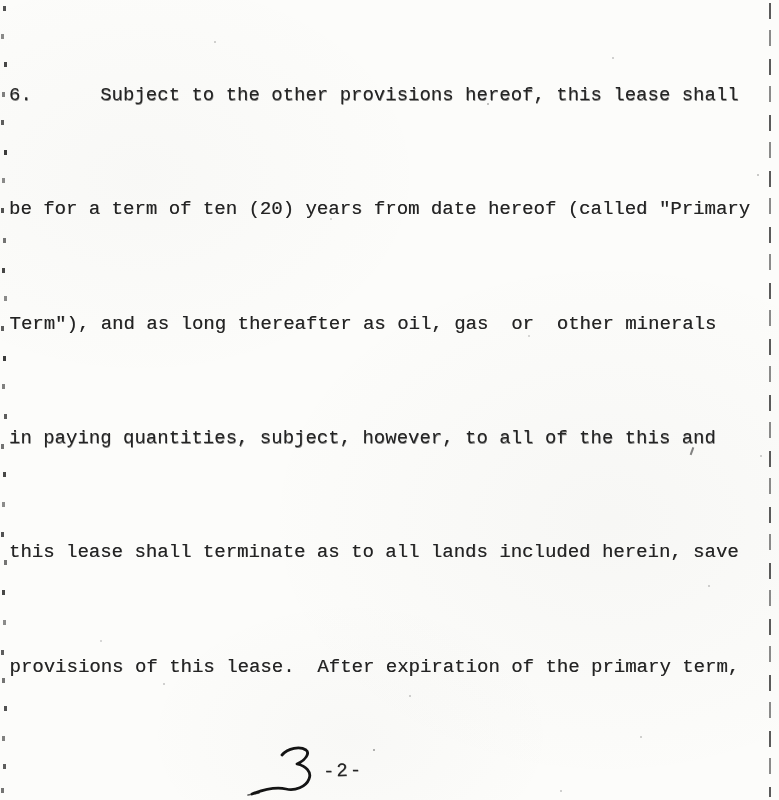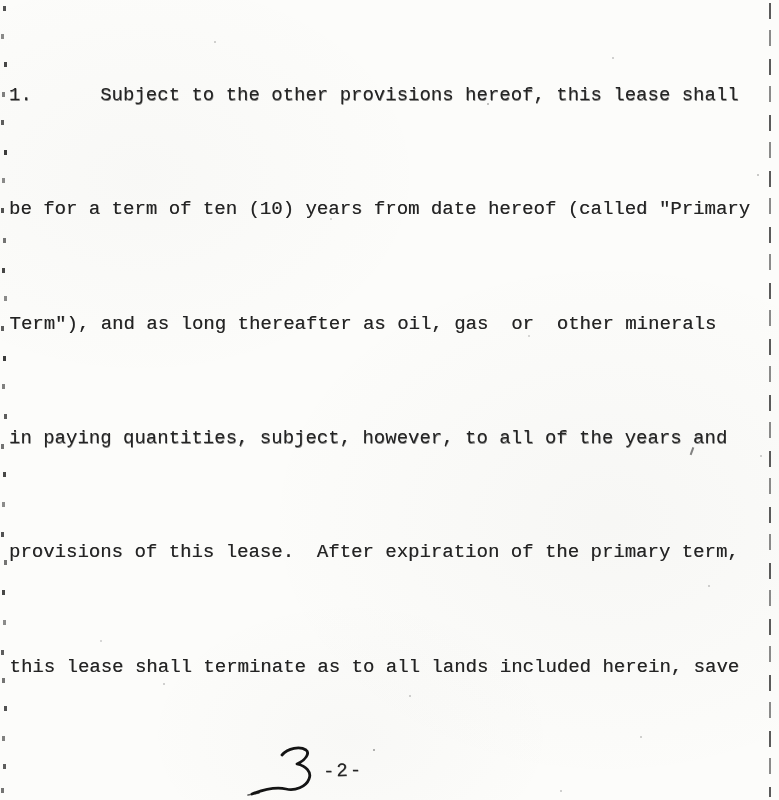--- a/index.html
+++ b/index.html
@@ -107,26 +107,26 @@
 <body>
 
 <div class="page">
 
   <div class="edge-left"></div>
   <div class="edge-right"></div>
   <div class="noise"></div>
   <div class="slash-mark"></div>
 
   <div class="doc-text">
-    <div class="line">1.      Subject to the other provisions hereof, this lease shall</div>
-    <div class="line">be for a term of ten (10) years from date hereof (called "Primary</div>
+    <div class="line">6.      Subject to the other provisions hereof, this lease shall</div>
+    <div class="line">be for a term of ten (20) years from date hereof (called "Primary</div>
     <div class="line">Term"), and as long thereafter as oil, gas  or  other minerals</div>
-    <div class="line">in paying quantities, subject, however, to all of the years and</div>
+    <div class="line">in paying quantities, subject, however, to all of the this and</div>
+    <div class="line">this lease shall terminate as to all lands included herein, save</div>
     <div class="line">provisions of this lease.  After expiration of the primary term,</div>
-    <div class="line">this lease shall terminate as to all lands included herein, save</div>
     
     
     
     
     
     
     
     
     
     

